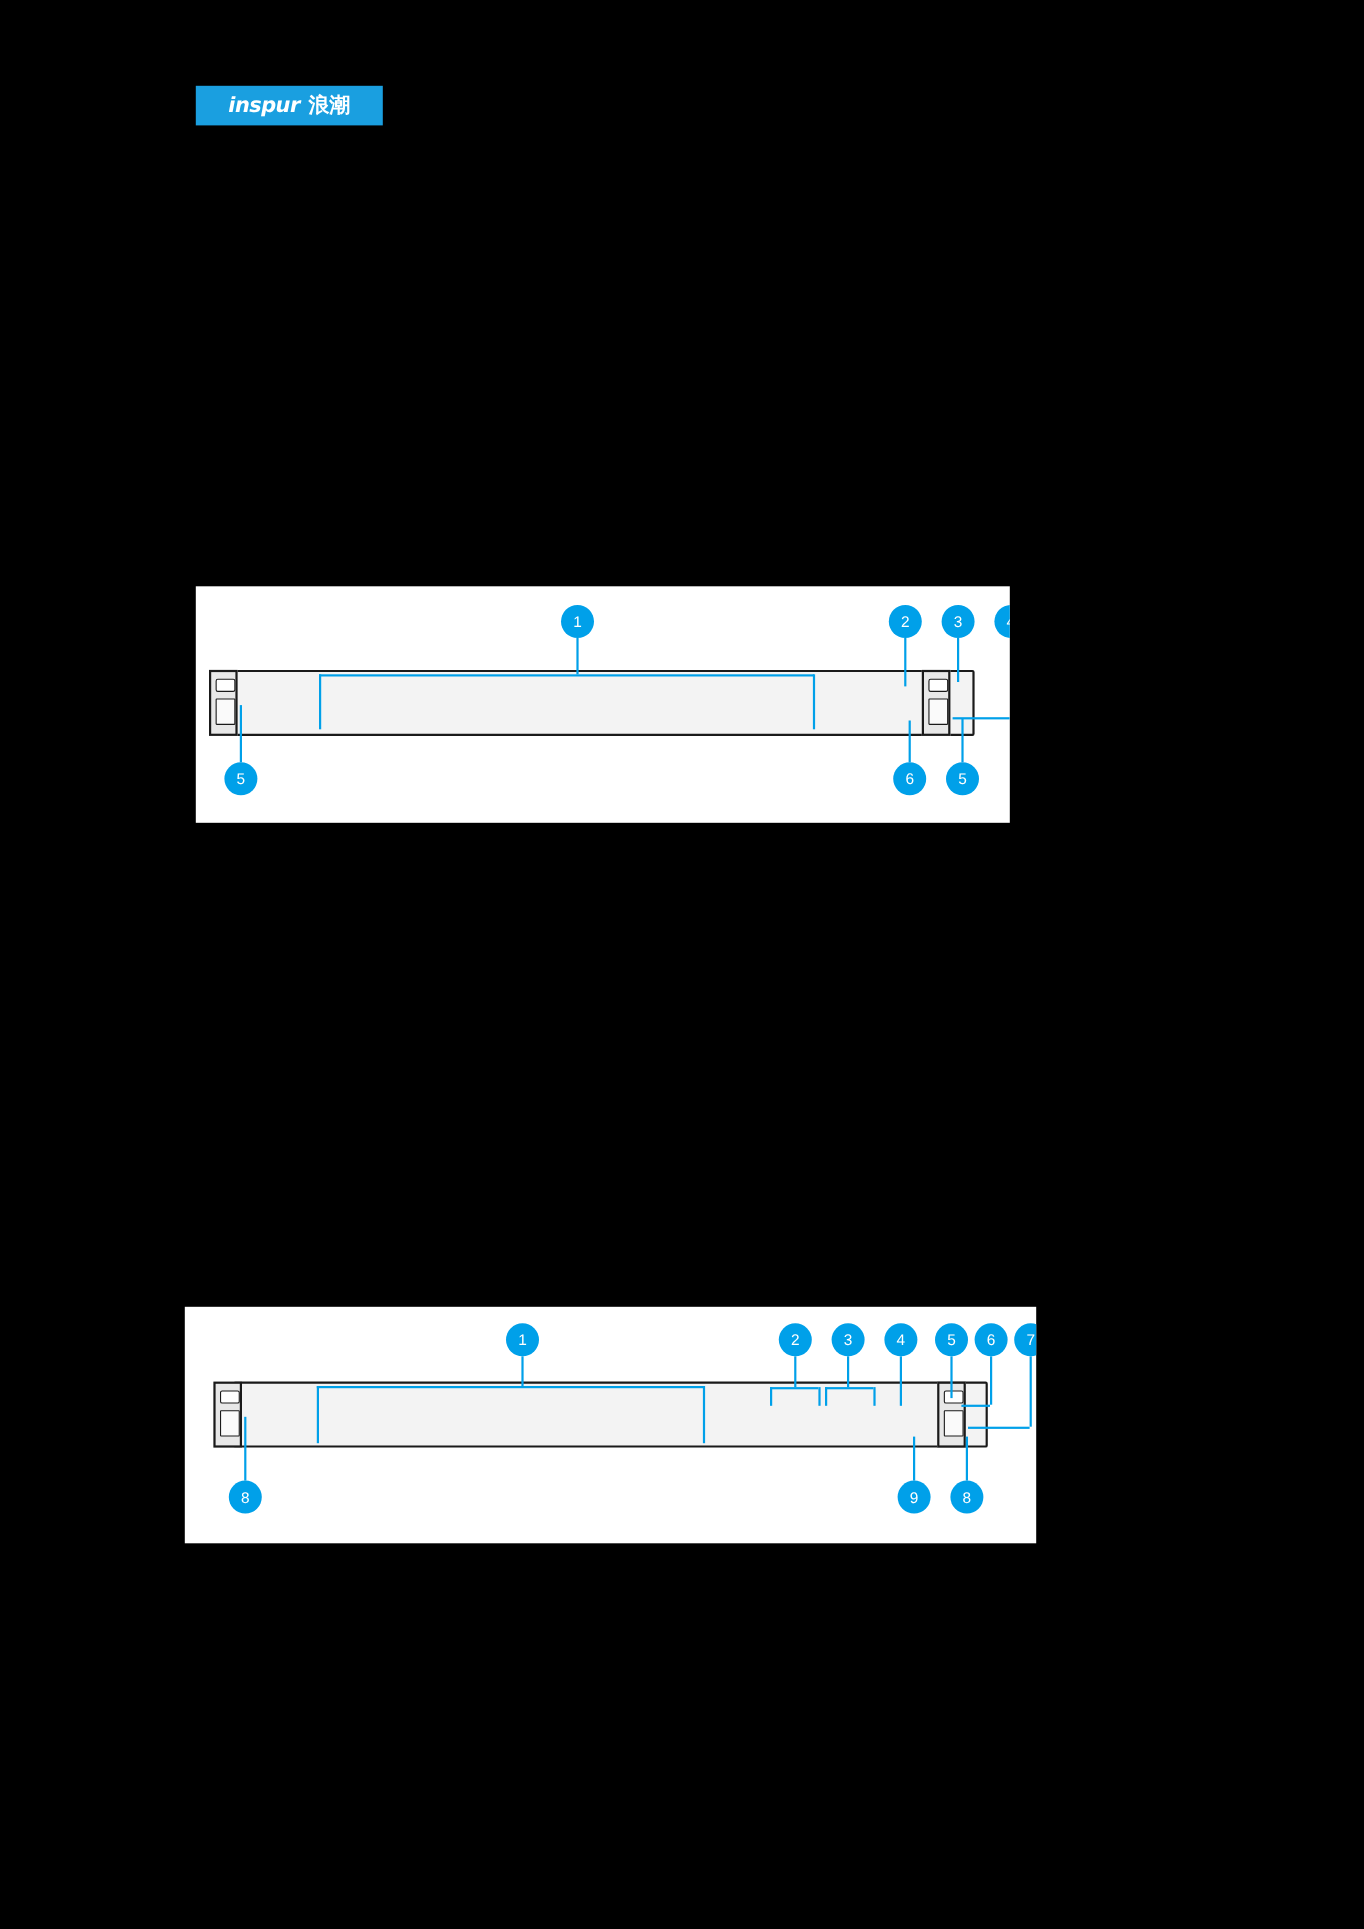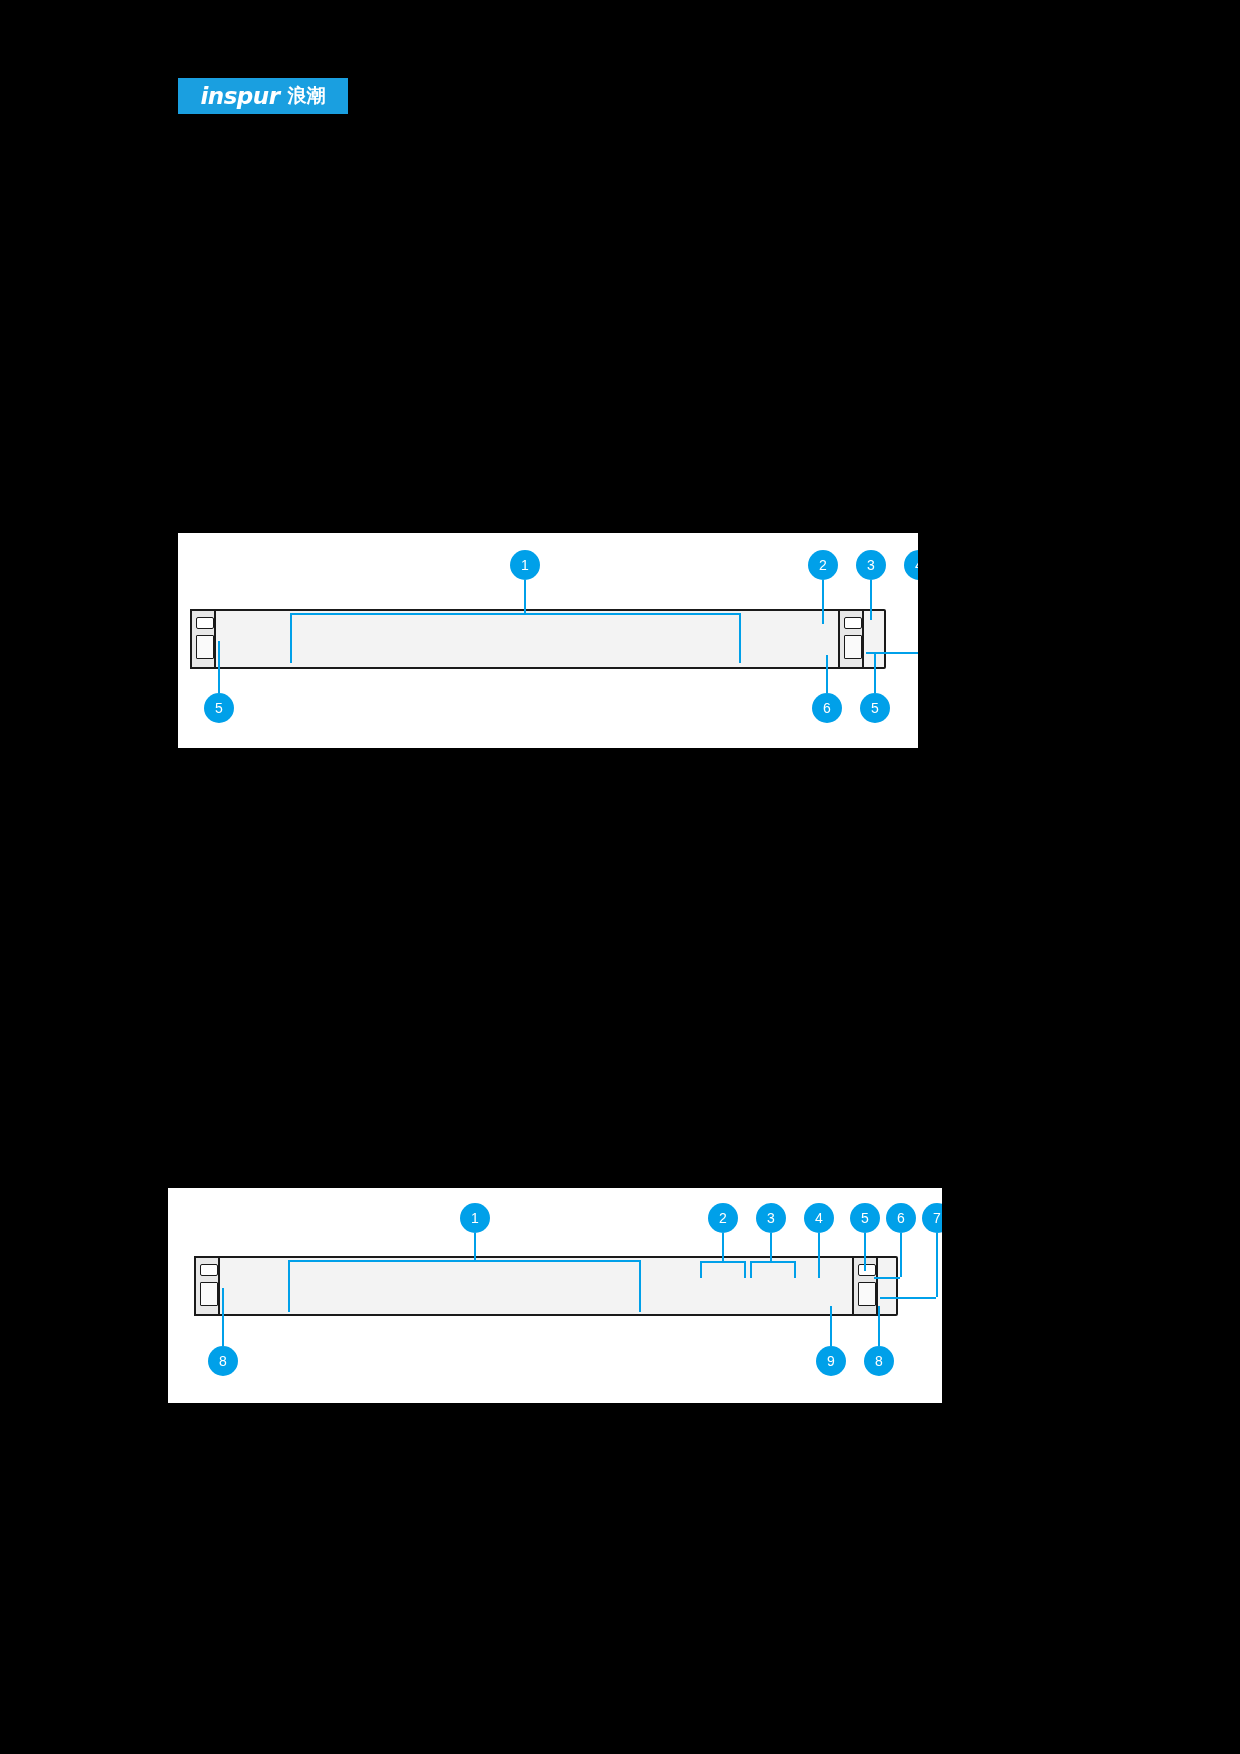--- a/index.html
+++ b/index.html
@@ -25,21 +25,21 @@
     background: #1a9fe0;
     display: flex;
     align-items: center;
     justify-content: center;
     gap: 8px;
   }
   .logo-latin {
     color: #ffffff;
     font-style: italic;
     font-weight: bold;
-    font-size: 23px;
+    font-size: 19px;
     letter-spacing: -0.5px;
     font-family: "DejaVu Sans", sans-serif;
   }
   .logo-cjk {
     color: #ffffff;
     font-weight: bold;
     font-size: 19px;
     font-family: "DejaVu Sans", sans-serif;
   }
 

